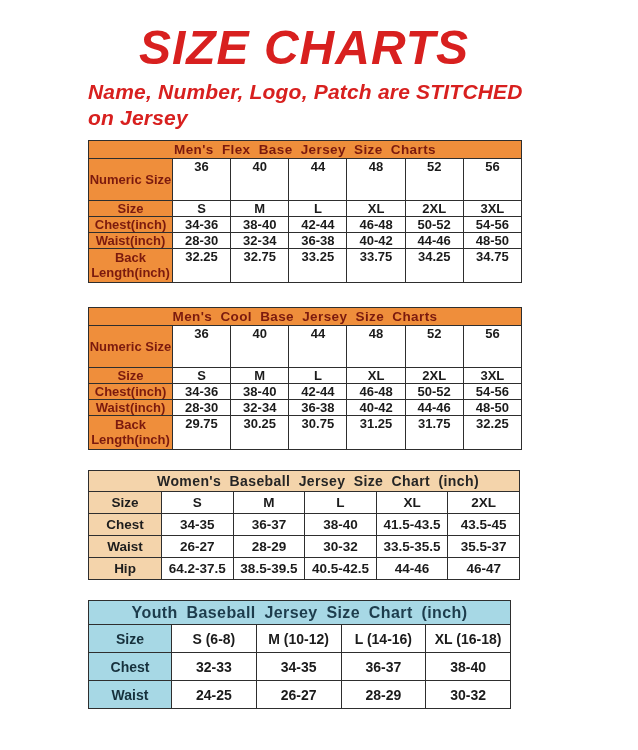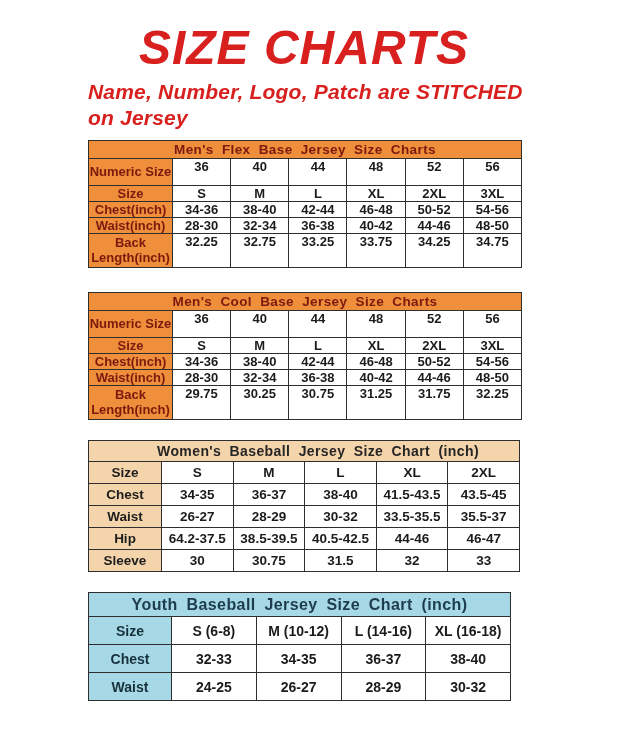--- a/index.html
+++ b/index.html
@@ -53,21 +53,21 @@
   .t-title { word-spacing: 4px; letter-spacing: 0.4px; }
 
   
   table.men { width: 434px; font-size: 13px; margin-top: 10px; }
   table.men.second { margin-top: 24px; padding-left: 46px; }
   table.men col.c-label { width: 84px; }
   table.men .t-title { background: #ef8e3b; color: #7b1a0e; font-size: 13.5px; margin-left: 44px; }
   table.men thead tr { height: 18px; }
   table.men tbody th { background: #ef8e3b; color: #7b1a0e; line-height: 1.1; vertical-align: middle; }
   table.men tbody td { vertical-align: top; line-height: 15px; }
-  table.men tbody tr:nth-child(1) { height: 27px; }
+  table.men tbody tr:nth-child(1) { height: 42px; }
   table.men tbody tr:nth-child(2) { height: 16px; }
   table.men tbody tr:nth-child(3) { height: 15px; }
   table.men tbody tr:nth-child(4) { height: 15px; }
   table.men tbody tr:nth-child(5) { height: 34px; }
 
   
   table.women { width: 432px; font-size: 13.5px; margin-top: 20px; }
   table.women col.c-label { width: 73px; }
   table.women .t-title { background: #f4d4ab; color: #252525; font-size: 14px; padding-left: 28px; }
   table.women thead tr { height: 21px; }
@@ -244,28 +244,20 @@
         <td>35.5-37</td>
       </tr>
       <tr>
         <th>Hip</th>
         <td>64.2-37.5</td>
         <td>38.5-39.5</td>
         <td>40.5-42.5</td>
         <td>44-46</td>
         <td>46-47</td>
       </tr>
-      <tr>
-        <th>Sleeve</th>
-        <td>30</td>
-        <td>30.75</td>
-        <td>31.5</td>
-        <td>32</td>
-        <td>33</td>
-      </tr>
     </tbody>
 </table>
 
 <table class="chart youth">
   <colgroup>
       <col class="c-label">
       <col span="4">
     </colgroup>
   <thead>
     <tr>

